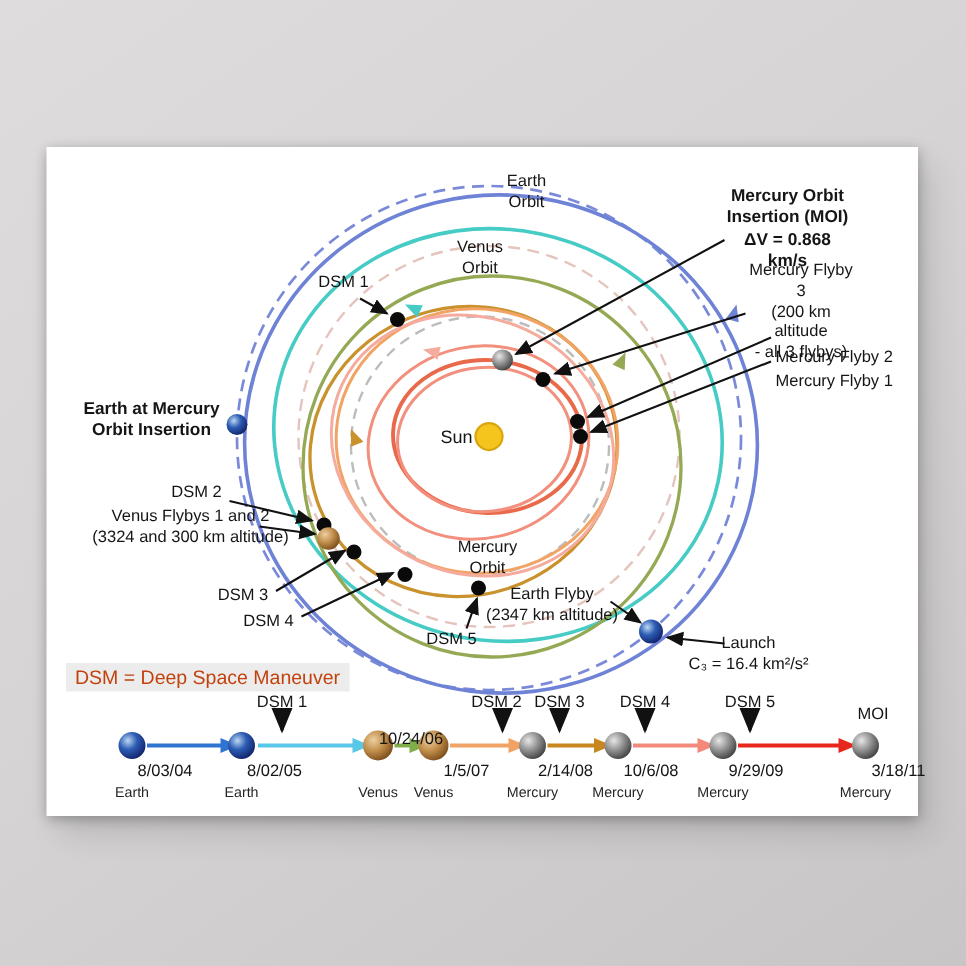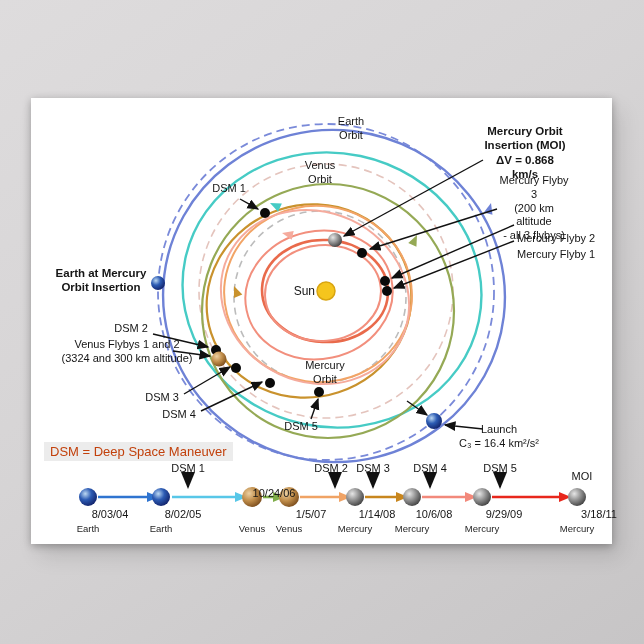--- a/index.html
+++ b/index.html
@@ -161,20 +161,22 @@
   <div class="lbl left" style="left:486px;top:134px;">Mercury Flyby 1</div>
   <div class="lbl bold" style="left:70px;top:168px;">Earth at Mercury
 Orbit Insertion</div>
   <div class="lbl" style="left:198px;top:84px;">DSM 1</div>
   <div class="lbl" style="left:100px;top:224px;">DSM 2</div>
   <div class="lbl" style="left:78px;top:240px;margin-left:18px;">Venus Flybys 1 and 2
 (3324 and 300 km altitude)</div>
   <div class="lbl" style="left:131px;top:293px;">DSM 3</div>
   <div class="lbl" style="left:148px;top:310px;">DSM 4</div>
   <div class="lbl" style="left:270px;top:322px;">DSM 5</div>
+  <div class="lbl" style="left:337px;top:292px;">Earth Flyby
+(2347 km altitude)</div>
   <div class="lbl" style="left:468px;top:325px;">Launch
 C₃ = 16.4 km²/s²</div>
   <div class="lbl right" style="left:256px;top:186px;width:28px;font-size:12px;">Sun</div>
 
   <div class="legend">DSM = Deep Space Maneuver</div>
 
   <div class="tl-mark" style="left:157px;top:364px;">DSM 1</div>
   <div class="tl-mark" style="left:300px;top:364px;">DSM 2</div>
   <div class="tl-mark" style="left:342px;top:364px;">DSM 3</div>
   <div class="tl-mark" style="left:399px;top:364px;">DSM 4</div>
@@ -182,21 +184,21 @@
   <div class="tl-mark" style="left:551px;top:372px;">MOI</div>
 
   <div class="tl-date" style="left:57px;top:410px;">8/03/04</div>
   <div class="tl-body" style="left:57px;top:425px;">Earth</div>
   <div class="tl-date" style="left:130px;top:410px;">8/02/05</div>
   <div class="tl-body" style="left:130px;top:425px;">Earth</div>
   <div class="tl-date" style="left:221px;top:389px;">10/24/06</div>
   <div class="tl-body" style="left:221px;top:425px;">Venus</div>
   <div class="tl-date" style="left:258px;top:410px;">1/5/07</div>
   <div class="tl-body" style="left:258px;top:425px;">Venus</div>
-  <div class="tl-date" style="left:324px;top:410px;">1/14/08</div>
+  <div class="tl-date" style="left:324px;top:410px;">2/14/08</div>
   <div class="tl-body" style="left:324px;top:425px;">Mercury</div>
   <div class="tl-date" style="left:381px;top:410px;">10/6/08</div>
   <div class="tl-body" style="left:381px;top:425px;">Mercury</div>
   <div class="tl-date" style="left:451px;top:410px;">9/29/09</div>
   <div class="tl-body" style="left:451px;top:425px;">Mercury</div>
   <div class="tl-date" style="left:546px;top:410px;">3/18/11</div>
   <div class="tl-body" style="left:546px;top:425px;">Mercury</div>
 
 </div>
 

